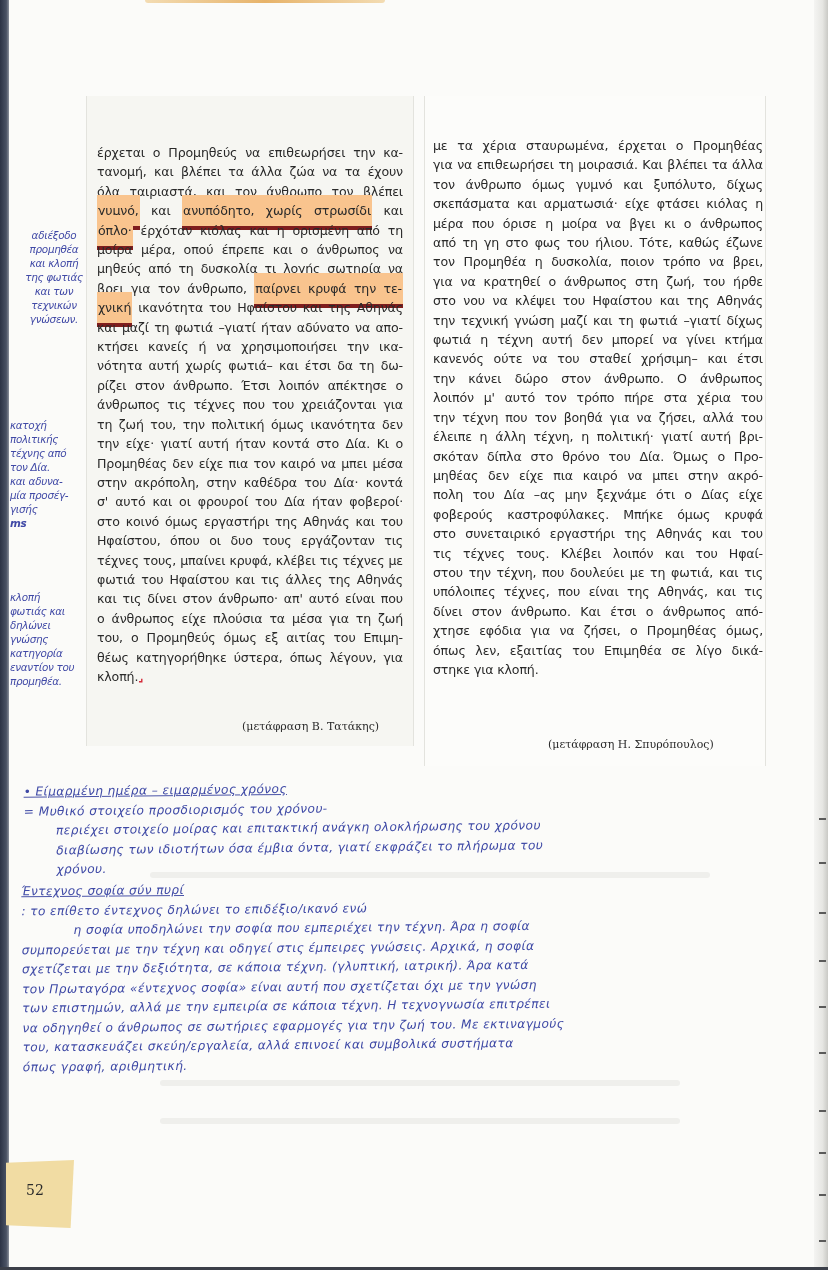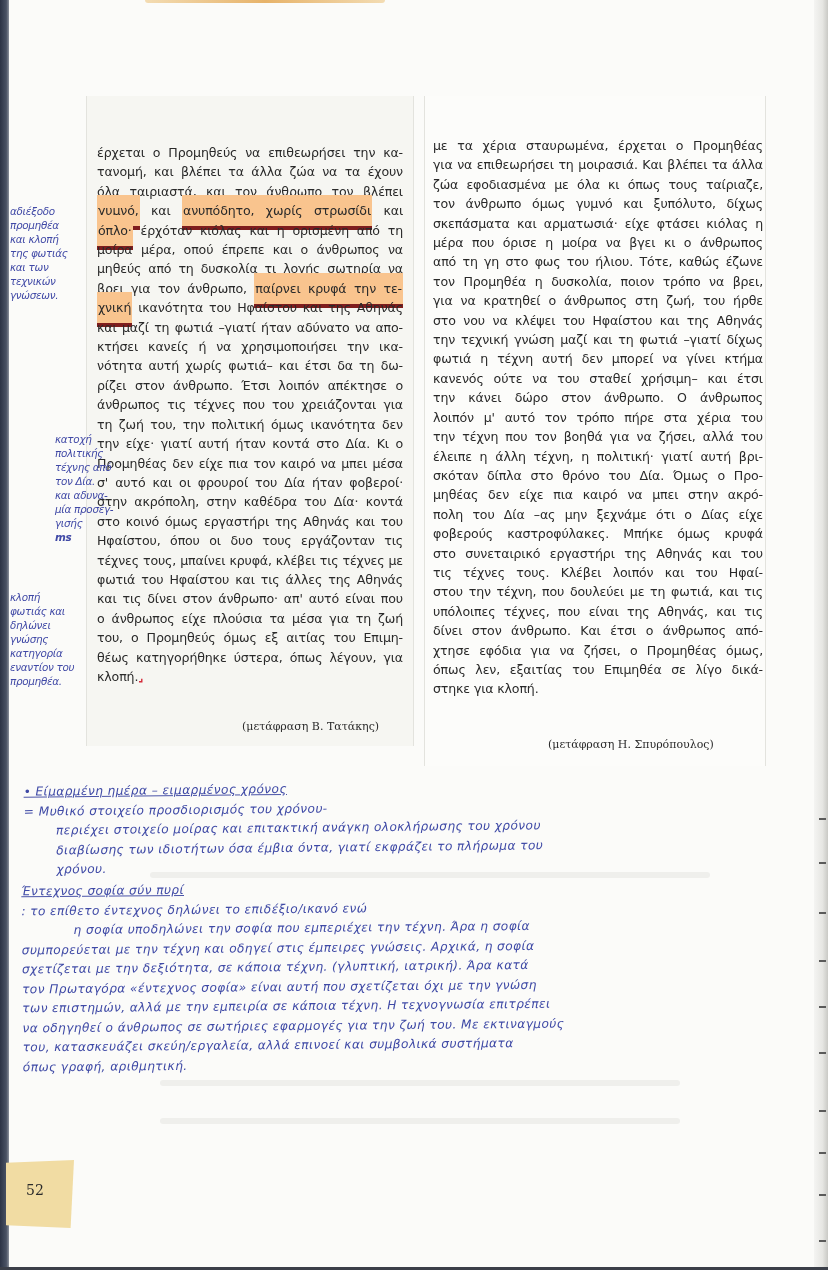--- a/index.html
+++ b/index.html
@@ -62,22 +62,22 @@
   .translator-right { left: 548px; top: 738px; }
 
   .margin-notes {
     position: absolute; left: 10px; width: 88px;
     font-family: "DejaVu Sans", sans-serif;
     font-size: 10.4px; line-height: 14px;
     color: #4049a6; letter-spacing: -0.3px;
     font-style: italic;
   }
   .margin-notes span { display: block; white-space: nowrap; }
-  .mn1 { top: 204px; }
-  .mn2 { top: 432px; padding-left: 45px; }
+  .mn1 { top: 228px; text-align: center; }
+  .mn2 { top: 418px; }
   .mn3 { top: 590px; }
 
   .hand {
     position: absolute; font-family: "DejaVu Sans", sans-serif;
     color: #3f4aa6; font-style: italic; letter-spacing: 0.4px;
     font-size: 12.2px; line-height: 19.5px;
   }
   .hand span { display: block; white-space: nowrap; }
   .hand .head { text-decoration: underline; text-decoration-color: #4a53a8; }
   .note1 { left: 24px; top: 780px; transform: rotate(-0.6deg); }
@@ -133,38 +133,37 @@
   <span class="line"><span>βρει για τον άνθρωπο,</span> <span class="hl">παίρνει κρυφά την τε-</span></span>
   <span class="line"><span class="hl">χνική</span> <span>ικανότητα του Ηφαίστου και της Αθηνάς</span></span>
   <span class="line">και μαζί τη φωτιά –γιατί ήταν αδύνατο να απο-</span>
   <span class="line">κτήσει κανείς ή να χρησιμοποιήσει την ικα-</span>
   <span class="line">νότητα αυτή χωρίς φωτιά– και έτσι δα τη δω-</span>
   <span class="line">ρίζει στον άνθρωπο. Έτσι λοιπόν απέκτησε ο</span>
   <span class="line">άνθρωπος τις τέχνες που του χρειάζονται για</span>
   <span class="line">τη ζωή του, την πολιτική όμως ικανότητα δεν</span>
   <span class="line">την είχε· γιατί αυτή ήταν κοντά στο Δία. Κι ο</span>
   <span class="line">Προμηθέας δεν είχε πια τον καιρό να μπει μέσα</span>
+  <span class="line">στην ακρόπολη, στην καθέδρα του Δία· κοντά</span>
   <span class="line">σ' αυτό και οι φρουροί του Δία ήταν φοβεροί·</span>
-  <span class="line">στην ακρόπολη, στην καθέδρα του Δία· κοντά</span>
   <span class="line">στο κοινό όμως εργαστήρι της Αθηνάς και του</span>
   <span class="line">Ηφαίστου, όπου οι δυο τους εργάζονταν τις</span>
   <span class="line">τέχνες τους, μπαίνει κρυφά, κλέβει τις τέχνες με</span>
   <span class="line">φωτιά του Ηφαίστου και τις άλλες της Αθηνάς</span>
   <span class="line">και τις δίνει στον άνθρωπο· απ' αυτό είναι που</span>
   <span class="line">ο άνθρωπος είχε πλούσια τα μέσα για τη ζωή</span>
   <span class="line">του, ο Προμηθεύς όμως εξ αιτίας του Επιμη-</span>
   <span class="line">θέως κατηγορήθηκε ύστερα, όπως λέγουν, για</span>
   <span class="line last"><span>κλοπή.</span><span class="mark-red">⌟</span></span>
 </div>
 <div class="translator translator-left">(μετάφραση Β. Τατάκης)</div>
 
 <div class="text-col right-text">
   <span class="line">με τα χέρια σταυρωμένα, έρχεται ο Προμηθέας</span>
   <span class="line">για να επιθεωρήσει τη μοιρασιά. Και βλέπει τα άλλα</span>
-  <span class="line">ζώα εφοδιασμένα με όλα κι όπως τους ταίριαζε,</span>
   <span class="line">τον άνθρωπο όμως γυμνό και ξυπόλυτο, δίχως</span>
   <span class="line">σκεπάσματα και αρματωσιά· είχε φτάσει κιόλας η</span>
   <span class="line">μέρα που όρισε η μοίρα να βγει κι ο άνθρωπος</span>
   <span class="line">από τη γη στο φως του ήλιου. Τότε, καθώς έζωνε</span>
   <span class="line">τον Προμηθέα η δυσκολία, ποιον τρόπο να βρει,</span>
   <span class="line">για να κρατηθεί ο άνθρωπος στη ζωή, του ήρθε</span>
   <span class="line">στο νου να κλέψει του Ηφαίστου και της Αθηνάς</span>
   <span class="line">την τεχνική γνώση μαζί και τη φωτιά –γιατί δίχως</span>
   <span class="line">φωτιά η τέχνη αυτή δεν μπορεί να γίνει κτήμα</span>
   <span class="line">κανενός ούτε να του σταθεί χρήσιμη– και έτσι</span>

